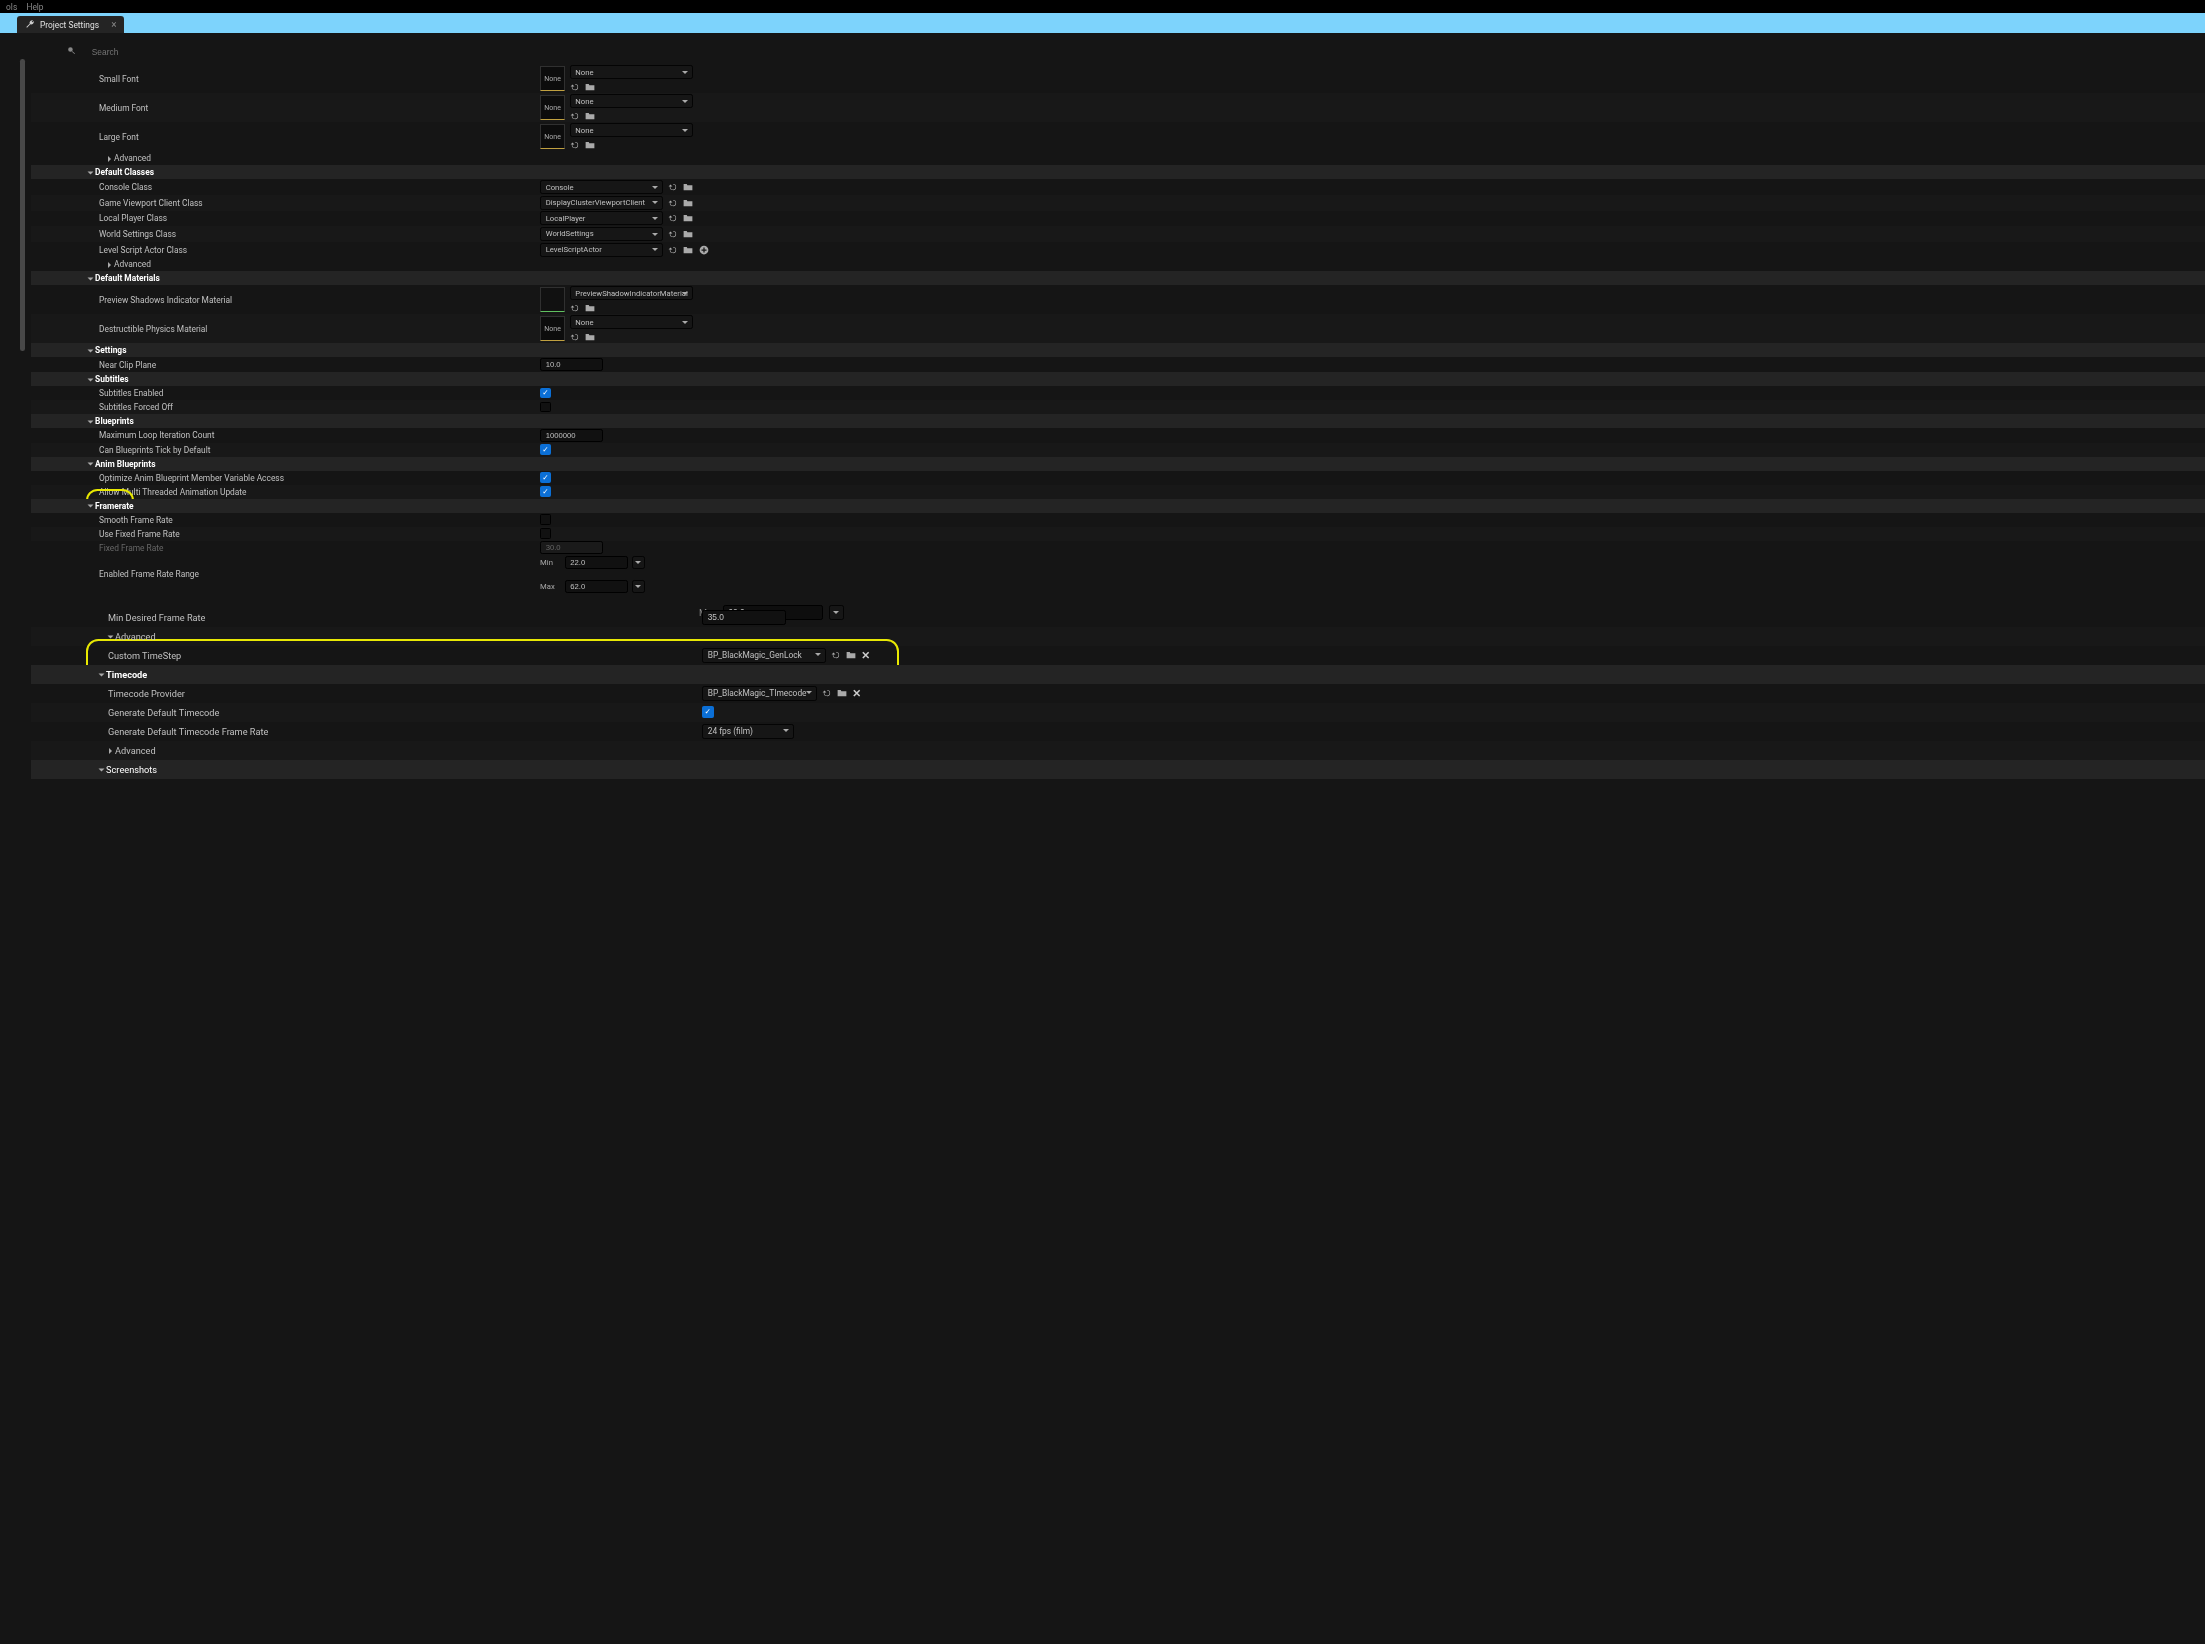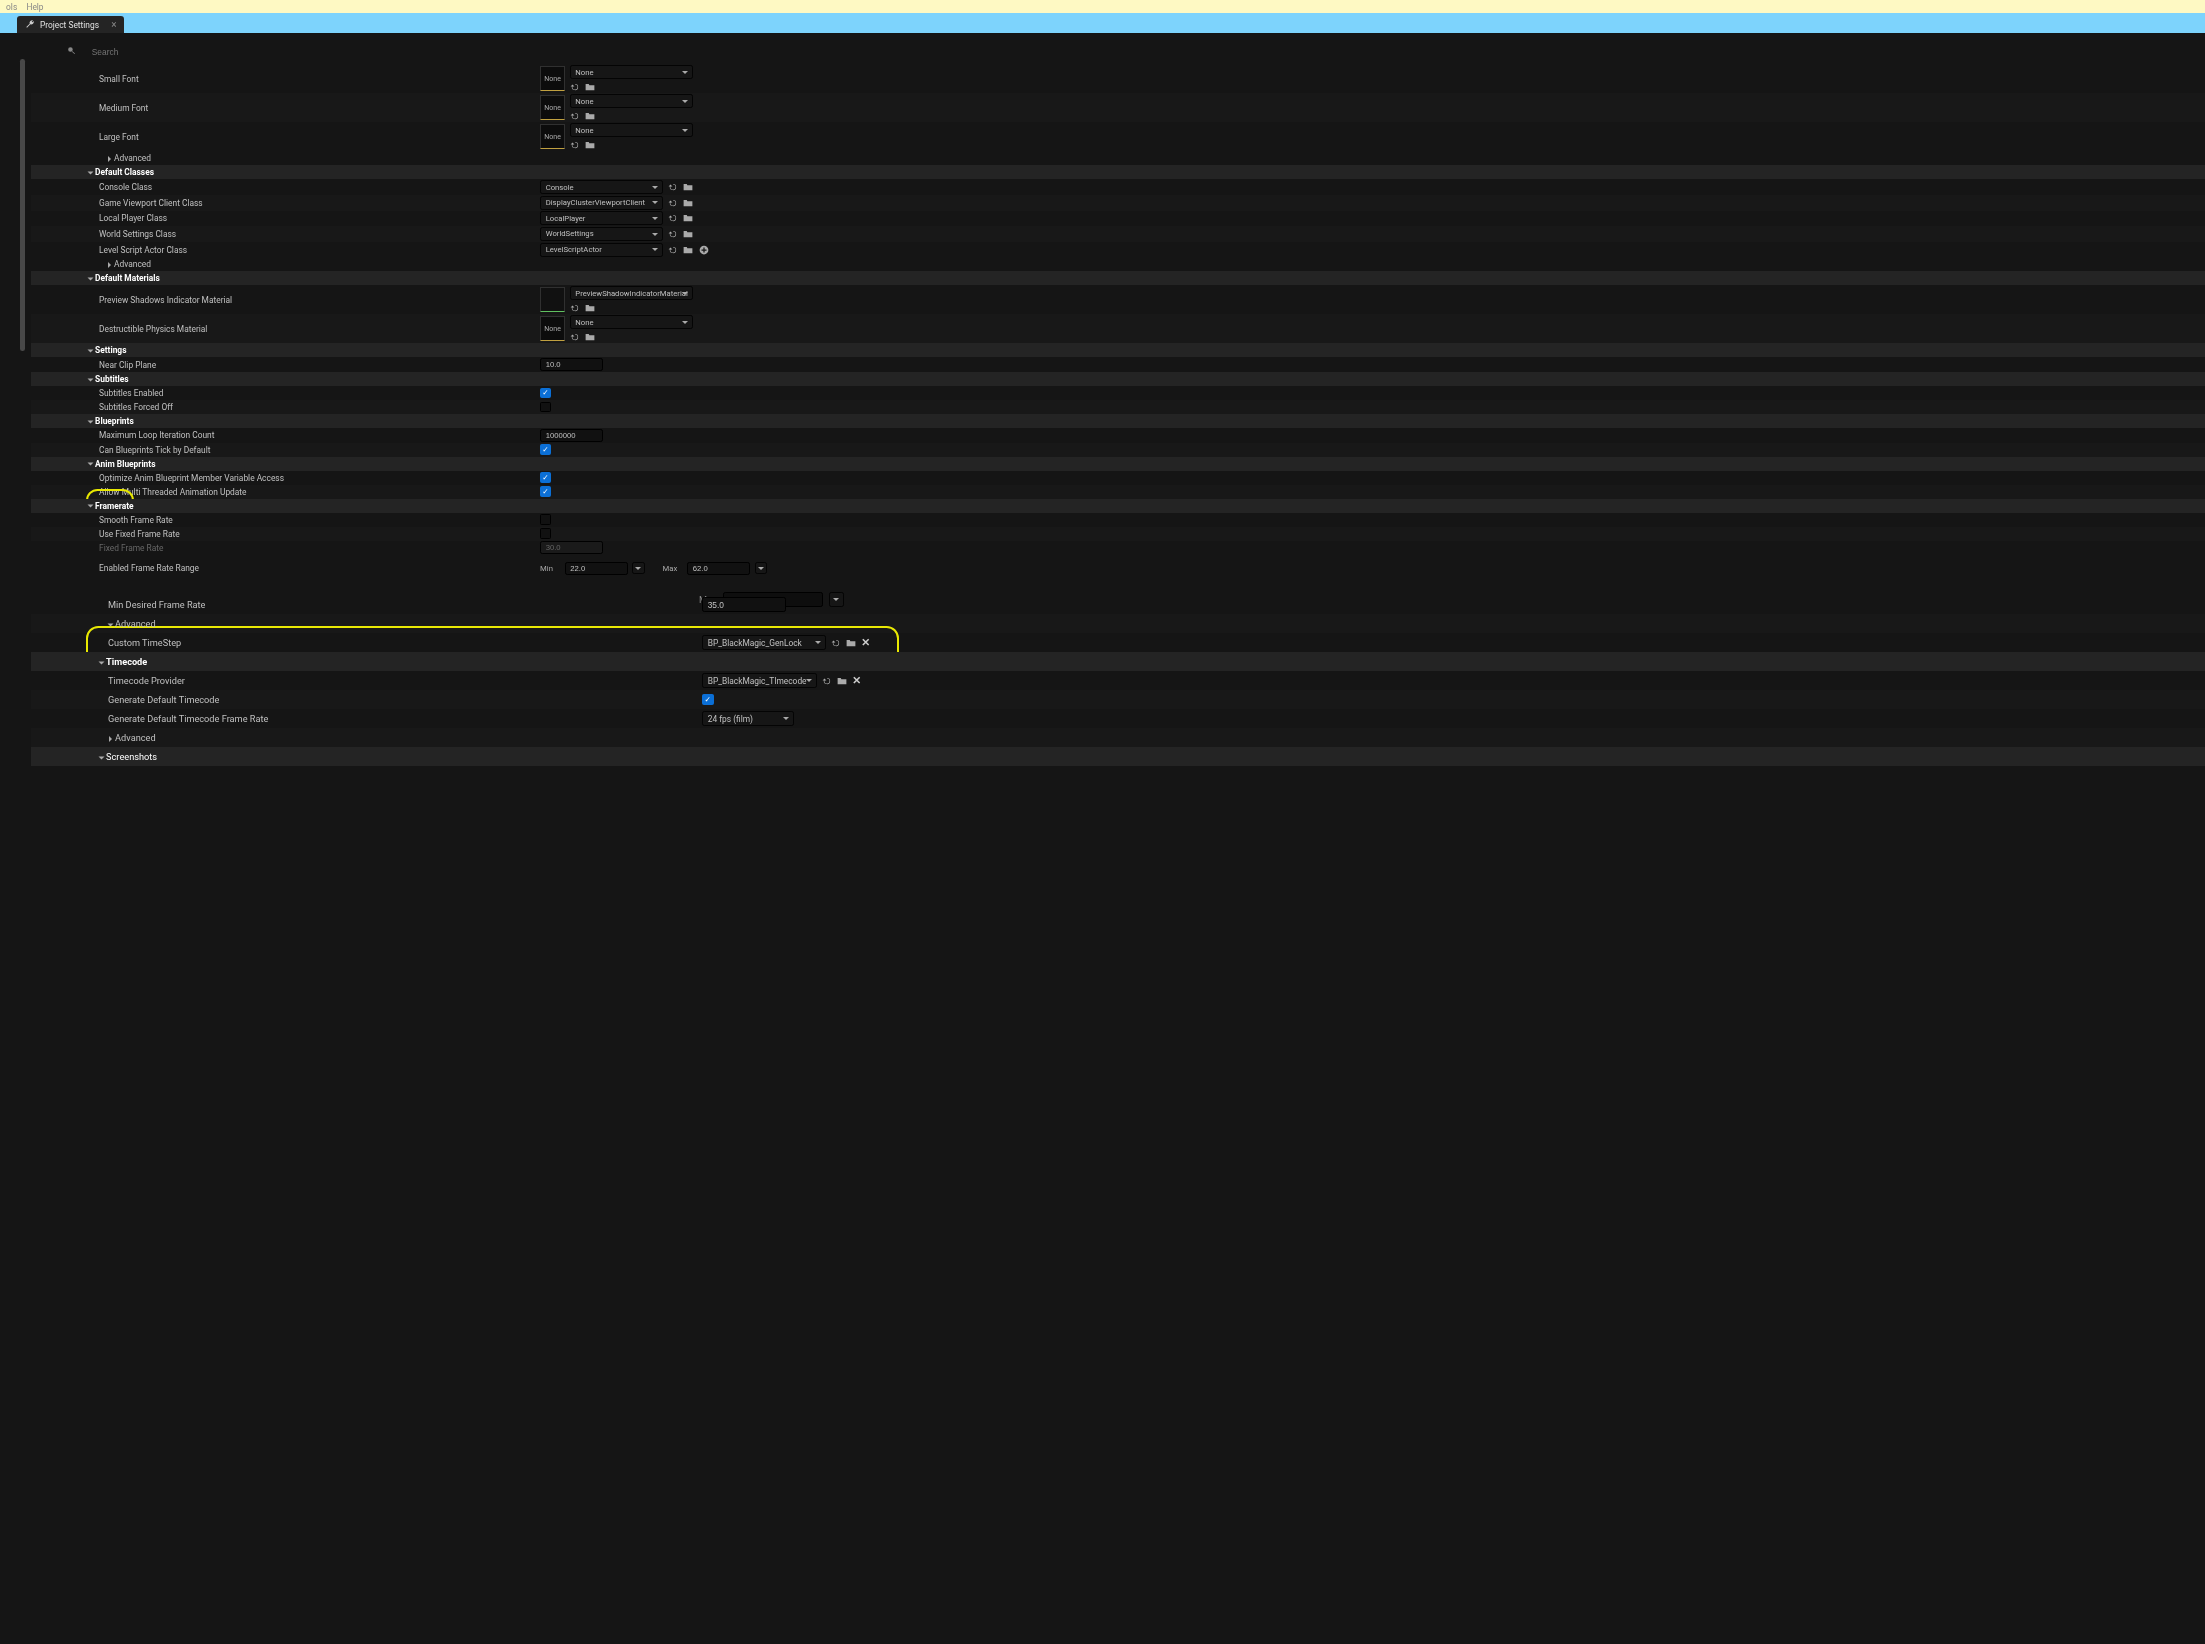--- a/index.html
+++ b/index.html
@@ -4,21 +4,21 @@
 <style>
 * { box-sizing: border-box; margin: 0; padding: 0; }
 body {
   background: #151515;
   color: #c0c0c0;
   font-family: -apple-system, "Segoe UI", Roboto, sans-serif;
   font-size: 8.4px;
   overflow-x: hidden;
 }
 .menubar {
-  background: #fef9c3;
+  background: #000000;
   padding: 1.5px 6.1px;
   display: flex;
   gap: 9.2px;
   color: #888;
 }
 .menubar span { cursor: pointer; }
 .tabbar {
   background: #7dd3fc;
   padding: 3.1px 3.1px 0 17px;
   display: flex;
@@ -128,21 +128,21 @@
 .numbox {
   background: #111; border: 0.8px solid #000; border-radius: 2.3px;
   padding: 1.5px 4.6px; color: #c0c0c0; font-size: 7.7px;
   width: 63px; height: 13px;
 }
 .numbox.disabled { background:#1a1a1a; color:#666; }
 .chk { width:10.7px; height:10.7px; border-radius:1.5px; background:#111; border:0.8px solid #000; display:flex; align-items:center; justify-content:center; }
 .chk.on { background:#0b6fd6; border-color:#0b6fd6; }
 .chk.on::after { content:"✓"; color:#fff; font-size:7.7px; line-height:1; }
 
-.minmax { display:flex; flex-direction:row; gap:18px; }
+.minmax { display:flex; flex-direction:column; gap:11px; }
 .mm-row { display:flex; align-items:center; gap:4.6px; font-size:7.7px; color:#aaa; }
 .mm-label { width:20px; }
 .mm-arrow { width:12.3px; height:12.3px; background:#161616; border:0.8px solid #040404; border-radius:2.3px; display:flex; align-items:center; justify-content:center; }
 .mm-arrow::after { content:""; width:0;height:0;border-left:3.1px solid transparent;border-right:3.1px solid transparent;border-top:3.8px solid #aaa; }
 
 
 .lower { position: relative;}
 .lower .row { min-height: 19px; }
 .lower .label-cell { width: 668px; min-width:668px; font-size:9.2px; padding-left:77px; }
 .lower .section .label-cell { font-weight:bold; color:#fff; }

